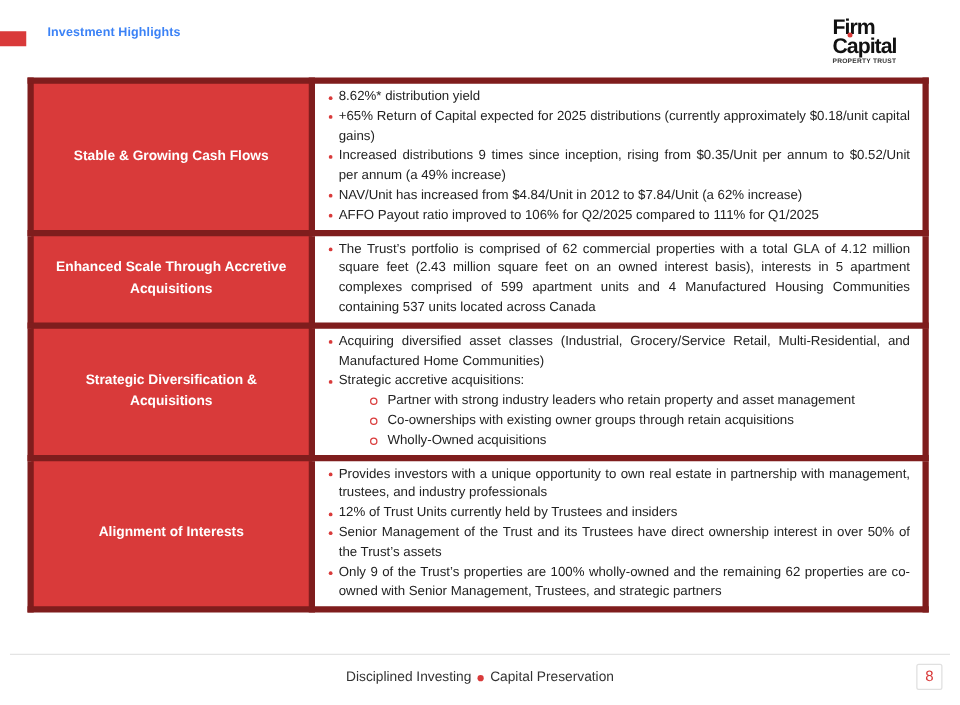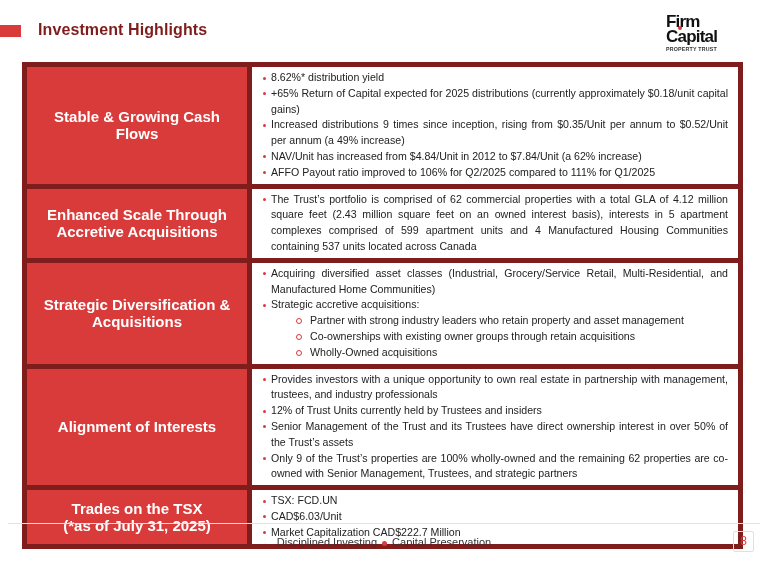--- a/index.html
+++ b/index.html
@@ -1,30 +1,30 @@
 <!DOCTYPE html>
 <html><head>
   <meta charset="utf-8">
   <style>
     * { box-sizing: border-box; margin: 0; padding: 0; }
     html, body { width: 768px; height: 564px; background: #ffffff; overflow: hidden; }
     body { font-family: "Liberation Sans", "DejaVu Sans", sans-serif; color: #222; position: relative; }
 
     .accent-bar { position: absolute; left: 0; top: 25px; width: 21px; height: 12px; background: #d93a3a; }
-    .page-title { position: absolute; left: 38px; top: 21px; font-size: 16px; font-weight: bold; color: #7f1d1d; letter-spacing: 0.1px; }
+    .page-title { position: absolute; left: 38px; top: 21px; font-size: 10px; font-weight: bold; color: #3b82f6; letter-spacing: 0.1px; }
 
     .logo { position: absolute; left: 666px; top: 13px; width: 60px; line-height: 1; }
     .logo .l1, .logo .l2 { font-family: "Liberation Sans", sans-serif; font-weight: 900; font-size: 17px; color: #111; letter-spacing: -0.8px; display: block; }
     .logo .l2 { margin-top: -2px; }
     .logo .sub { font-size: 5.3px; font-weight: bold; color: #333; letter-spacing: 0.2px; display: block; margin-top: 2px; }
     .logo .dot { display:inline-block; width:4px; height:4px; background:#d93a3a; border-radius:50%; position:absolute; left:12px; top:13px; }
 
     table.hl { position: absolute; left: 22px; top: 62px; width: 721px; border-collapse: collapse; }
     table.hl td { border: 5px solid #7f1d1d; vertical-align: middle; }
-    td.label { width: 225px; background: #d93a3a; color: #fff; font-weight: bold; font-size: 15px; text-align: center; padding: 4px 12px; line-height: 17px; border-color: #e78a8a; }
+    td.label { width: 225px; background: #d93a3a; color: #fff; font-weight: bold; font-size: 11px; text-align: center; padding: 4px 12px; line-height: 17px; border-color: #e78a8a; }
     td.content { padding: 3px 10px 3px 10px; font-size: 10.6px; line-height: 15.8px; color: #222; background: #fff; }
 
     ul.b { list-style: none; }
     ul.b > li { position: relative; padding-left: 9px; text-align: justify; }
     ul.b > li::before { content: ""; position: absolute; left: 1px; top: 6.5px; width: 3px; height: 3px; background: #d93a3a; border-radius: 50%; }
     ul.sub { list-style: none; margin-left: 34px; }
     ul.sub > li { position: relative; padding-left: 14px; }
     ul.sub > li::before { content: ""; position: absolute; left: 0; top: 5px; width: 4px; height: 4px; border: 1px solid #d93a3a; border-radius: 50%; }
 
     .footer-line { position: absolute; left: 8px; top: 523px; width: 752px; height: 1px; background: #e4e4e4; }
@@ -85,33 +85,20 @@
     <td class="label">Alignment of Interests</td>
     <td class="content">
       <ul class="b">
         <li>Provides investors with a unique opportunity to own real estate in partnership with management, trustees, and industry professionals</li>
         <li>12% of Trust Units currently held by Trustees and insiders</li>
         <li>Senior Management of the Trust and its Trustees have direct ownership interest in over 50% of the Trust’s assets</li>
         <li>Only 9 of the Trust’s properties are 100% wholly-owned and the remaining 62 properties are co-owned with Senior Management, Trustees, and strategic partners</li>
       </ul>
     </td>
   </tr>
-  <tr style="height:52px;">
-    <td class="label">
-      <div>Trades on the TSX</div>
-      <div>(*as of July 31, 2025)</div>
-    </td>
-    <td class="content">
-      <ul class="b">
-        <li>TSX: FCD.UN</li>
-        <li>CAD$6.03/Unit</li>
-        <li>Market Capitalization CAD$222.7 Million</li>
-      </ul>
-    </td>
-  </tr>
 </tbody>
   </table>
 
 <div class="footer-line"></div>
 <div class="footer-text">
   <span>Disciplined Investing</span><span class="sep"></span><span>Capital Preservation</span>
 </div>
 <div class="page-num">8</div>
 
 </body></html>

